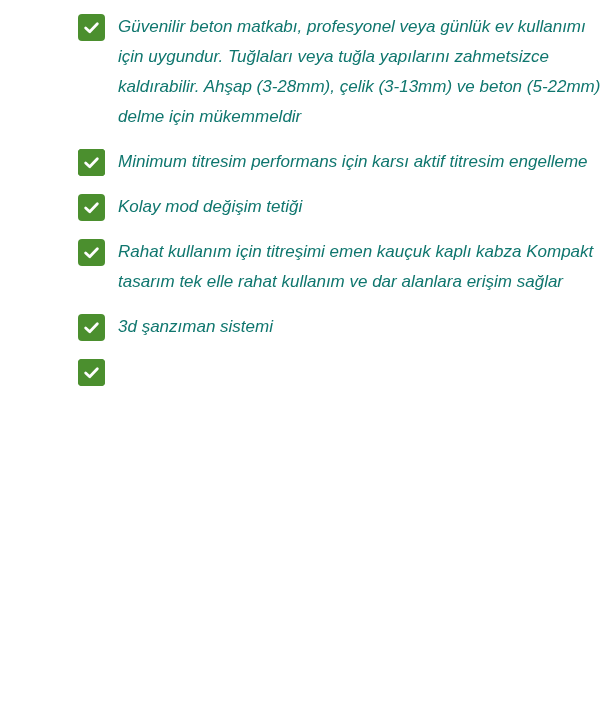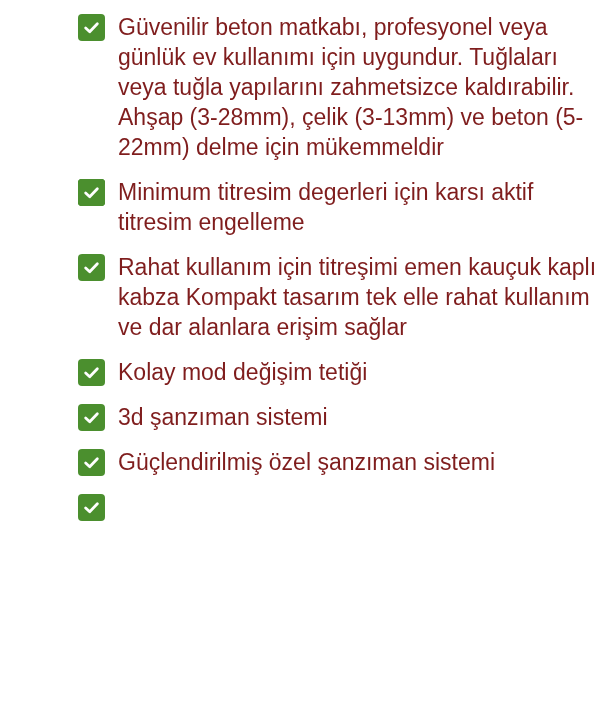--- a/index.html
+++ b/index.html
@@ -1,18 +1,18 @@
 <!DOCTYPE html>
 <html><head>
 <meta charset="utf-8">
 <style>
   html, body { margin:0; padding:0; background:#ffffff; }
   body { width:612px; height:724px; overflow:hidden; font-family:"Liberation Sans", sans-serif; }
   .list { list-style:none; margin:0; padding:12px 0 0 78px; }
-  .item { position:relative; padding-left:40px; margin-bottom:15px; font-size:23px; line-height:30px; color:#7f1d1d; width:490px; }
+  .item { position:relative; padding-left:40px; margin-bottom:15px; font-size:17px; line-height:30px; color:#0f766e; width:490px;font-style:italic; }
   .check { position:absolute; left:0; top:2px; width:27px; height:27px; border-radius:4px; background:#4b8f2e; display:flex; align-items:center; justify-content:center; }
   .check svg { width:17px; height:17px; }
 </style>
 </head>
 <body>
 
 <ul class="list">
   <li class="item">
     <span class="check">
         <svg viewBox="0 0 16 16">
@@ -34,53 +34,52 @@
           <path d="M2.5 8.5 L6.3 12 L13.5 4.5" fill="none" stroke="#fff" stroke-width="2.6" stroke-linecap="round" stroke-linejoin="round"></path>
         </svg>
       </span>
   </li>
   <li class="item">
     <span class="check">
         <svg viewBox="0 0 16 16">
           <path d="M2.5 8.5 L6.3 12 L13.5 4.5" fill="none" stroke="#fff" stroke-width="2.6" stroke-linecap="round" stroke-linejoin="round"></path>
         </svg>
       </span>
-    <span>Minimum titresim degerleri için karsı aktif titresim engelleme</span>
+    <span>Minimum titresim performans için karsı aktif titresim engelleme</span>
+  </li>
+  <li class="item">
+    <span class="check">
+        <svg viewBox="0 0 16 16">
+          <path d="M2.5 8.5 L6.3 12 L13.5 4.5" fill="none" stroke="#fff" stroke-width="2.6" stroke-linecap="round" stroke-linejoin="round"></path>
+        </svg>
+      </span>
+    <span>Kolay mod değişim tetiği</span>
   </li>
   <li class="item">
     <span class="check">
         <svg viewBox="0 0 16 16">
           <path d="M2.5 8.5 L6.3 12 L13.5 4.5" fill="none" stroke="#fff" stroke-width="2.6" stroke-linecap="round" stroke-linejoin="round"></path>
         </svg>
       </span>
     <span>Rahat kullanım için titreşimi emen kauçuk kaplı kabza Kompakt tasarım tek elle rahat kullanım ve dar alanlara erişim sağlar</span>
   </li>
   <li class="item">
     <span class="check">
         <svg viewBox="0 0 16 16">
           <path d="M2.5 8.5 L6.3 12 L13.5 4.5" fill="none" stroke="#fff" stroke-width="2.6" stroke-linecap="round" stroke-linejoin="round"></path>
         </svg>
       </span>
-    <span>Kolay mod değişim tetiği</span>
-  </li>
-  <li class="item">
-    <span class="check">
-        <svg viewBox="0 0 16 16">
-          <path d="M2.5 8.5 L6.3 12 L13.5 4.5" fill="none" stroke="#fff" stroke-width="2.6" stroke-linecap="round" stroke-linejoin="round"></path>
-        </svg>
-      </span>
     <span>3d şanzıman sistemi</span>
   </li>
   <li class="item">
     <span class="check">
         <svg viewBox="0 0 16 16">
           <path d="M2.5 8.5 L6.3 12 L13.5 4.5" fill="none" stroke="#fff" stroke-width="2.6" stroke-linecap="round" stroke-linejoin="round"></path>
         </svg>
       </span>
-    <span>Güçlendirilmiş özel şanzıman sistemi</span>
   </li>
   <li class="item">
     <span class="check">
         <svg viewBox="0 0 16 16">
           <path d="M2.5 8.5 L6.3 12 L13.5 4.5" fill="none" stroke="#fff" stroke-width="2.6" stroke-linecap="round" stroke-linejoin="round"></path>
         </svg>
       </span>
   </li>
 </ul>
 

